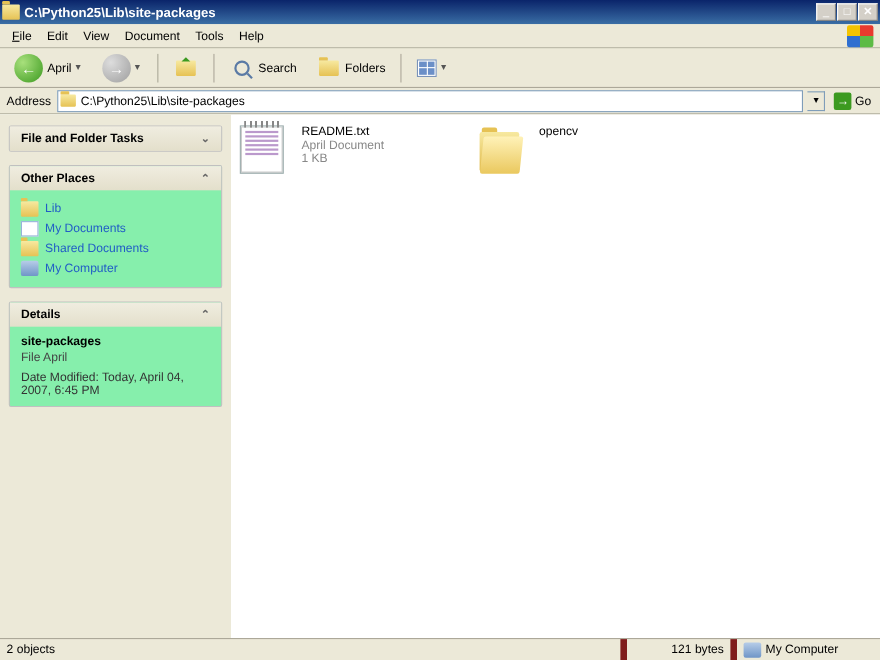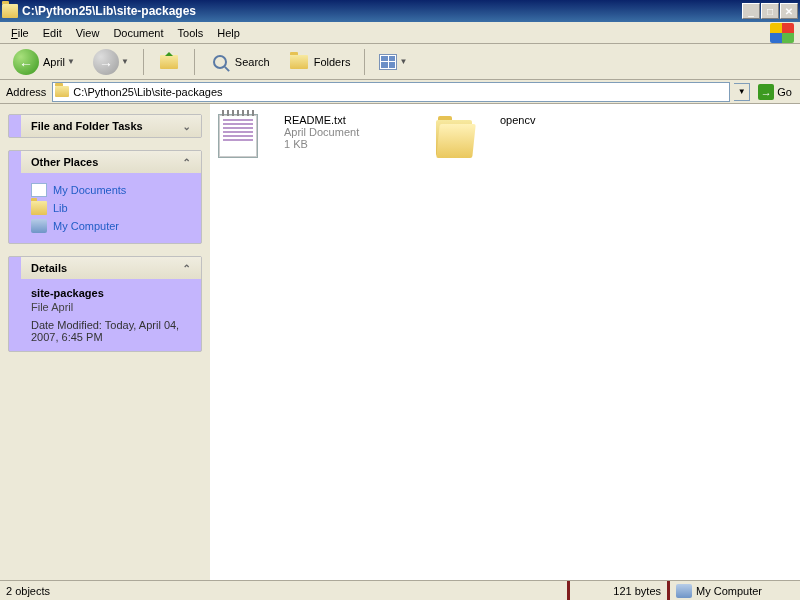--- a/index.html
+++ b/index.html
@@ -40,50 +40,50 @@
 .addressbar{height:24px;background:#ece9d8;border-bottom:1px solid #aca899;display:flex;align-items:center;padding:0 4px;gap:4px;}
 .addressbar .albl{padding:0 2px;}
 .addrinput{flex:1;height:20px;border:1px solid #7f9db9;background:#fff;display:flex;align-items:center;padding:0 2px;}
 .addrinput input{flex:1;border:none;outline:none;font-size:11px;height:16px;}
 .addrdrop{width:16px;height:18px;border:1px solid #7f9db9;border-left:none;background:#ece9d8;display:flex;align-items:center;justify-content:center;font-size:8px;}
 .gobtn{display:flex;align-items:center;gap:3px;padding:0 4px;height:20px;}
 .goicon{width:16px;height:16px;background:#3c9a20;border-radius:2px;color:#fff;display:flex;align-items:center;justify-content:center;font-size:11px;}
 
 .body{display:flex;height:476px;background:#fff;}
 .sidepanel{width:210px;background:#ece9d8;padding:10px 8px;overflow:auto;}
-.taskbox{background:#c4b5fd;border:1px solid #c0c0c0;margin-bottom:12px;border-radius:2px;padding-left:12px;}
+.taskbox{background:#86efac;border:1px solid #c0c0c0;margin-bottom:12px;border-radius:2px;}
 .taskhdr{background:linear-gradient(#f0ede0,#e3dfcb);padding:5px 10px;font-weight:bold;font-size:11px;display:flex;justify-content:space-between;align-items:center;cursor:default;}
 .taskhdr .chev{font-size:10px;color:#666;}
 .taskbody{padding:8px 10px;}
 .placelink{display:flex;align-items:center;gap:6px;padding:2px 0;color:#215dc6;cursor:default;}
 .smicon{width:16px;height:14px;flex-shrink:0;}
 .smicon.folder{background:linear-gradient(#f7e9a0,#e6c254);border-radius:1px;position:relative;}
 .smicon.folder::before{content:"";position:absolute;top:-3px;left:0;width:6px;height:3px;background:#e6c254;border-radius:1px 1px 0 0;}
 .smicon.docs{background:#fff;border:1px solid #96b3d9;position:relative;}
 .smicon.comp{width:16px;height:14px;background:linear-gradient(#b7cde8,#6f95c7);border-radius:2px;}
 .smicon.net{width:16px;height:14px;background:radial-gradient(circle,#6fb8e0,#2e7ab8);border-radius:50%;}
 .details .dname{font-weight:bold;margin-bottom:2px;}
 .details .dtype{color:#444;margin-bottom:6px;}
 .details .dmod{color:#333;}
 
 .filepane{flex:1;padding:10px 8px;display:flex;align-items:flex-start;gap:16px;flex-wrap:wrap;}
-.fileitem{display:flex;align-items:flex-start;gap:26px;width:200px;cursor:default;}
+.fileitem{display:flex;align-items:flex-start;gap:16px;width:200px;cursor:default;}
 .bigicon{width:40px;height:44px;flex-shrink:0;}
 .txticon{background:#fff;border:1px solid #9aa;box-shadow:0 0 0 1px #ccc inset;position:relative;}
 .txticon::before{content:"";position:absolute;top:4px;left:4px;right:4px;height:2px;background:#b9c;box-shadow:0 4px #b9c,0 8px #b9c,0 12px #b9c,0 16px #b9c,0 20px #b9c;}
 .txticon .spiral{position:absolute;top:-5px;left:3px;right:3px;height:6px;background:repeating-linear-gradient(90deg,#888 0 2px,transparent 2px 5px);}
 .fldicon{position:relative;}
 .fldicon .back{position:absolute;inset:6px 2px 2px 2px;background:linear-gradient(#f7e9a0,#e0b94a);border-radius:2px;}
 .fldicon .tab{position:absolute;top:2px;left:4px;width:14px;height:6px;background:#e6c254;border-radius:2px 2px 0 0;}
 .fldicon .front{position:absolute;inset:10px 0 0 4px;background:linear-gradient(#fff2b8,#eac85e);border-radius:2px;transform:skewX(-6deg);}
 .fmeta .fname{color:#000;}
 .fmeta .ftype,.fmeta .fsize{color:#888;}
 
 .statusbar{height:20px;border-top:1px solid #aca899;background:#ece9d8;display:flex;align-items:center;font-size:11px;}
-.statusbar .cell{padding:0 6px;border-right:3px solid #7f1d1d;height:100%;display:flex;align-items:center;}
+.statusbar .cell{padding:0 6px;border-right:6px solid #7f1d1d;height:100%;display:flex;align-items:center;}
 .statusbar .cell.main{flex:1;}
 .statusbar .cell.last{gap:4px;}
 </style>
 </head>
 <body>
 
 <div class="titlebar">
   <div class="folder-icon"></div>
   <div class="title">C:\Python25\Lib\site-packages</div>
   <div class="winbtns">
@@ -166,26 +166,30 @@
         <span class="chev">⌄</span>
       </div>
     </div>
     <div class="taskbox">
       <div class="taskhdr">
         <span>Other Places</span>
         <span class="chev">⌃</span>
       </div>
       <div class="taskbody" id="places-body">
           <div class="placelink">
+            <div class="smicon folder"></div>
+            <span>Lib</span>
+          </div>
+          <div class="placelink">
             <div class="smicon docs"></div>
             <span>My Documents</span>
           </div>
           <div class="placelink">
             <div class="smicon folder"></div>
-            <span>Lib</span>
+            <span>Shared Documents</span>
           </div>
           <div class="placelink">
             <div class="smicon comp"></div>
             <span>My Computer</span>
           </div>
         </div>
     </div>
     <div class="taskbox">
       <div class="taskhdr">
         <span>Details</span>

